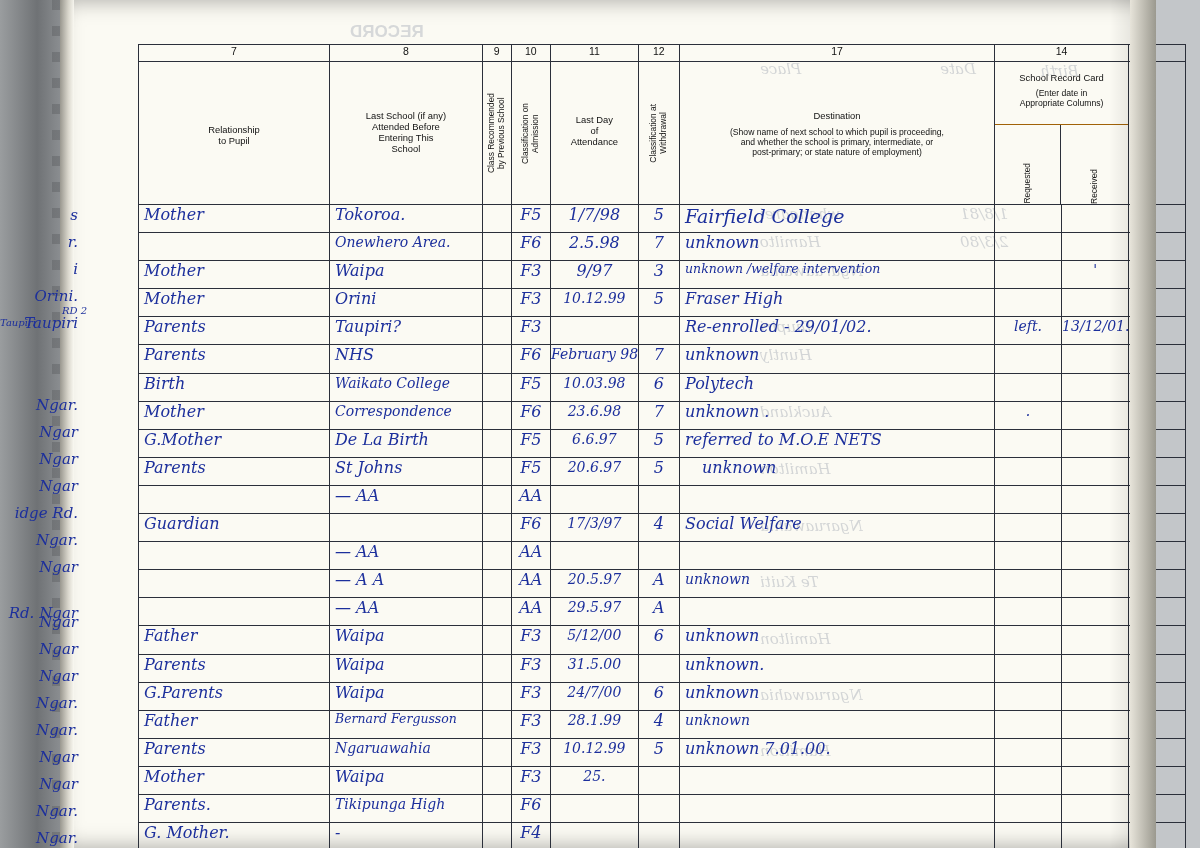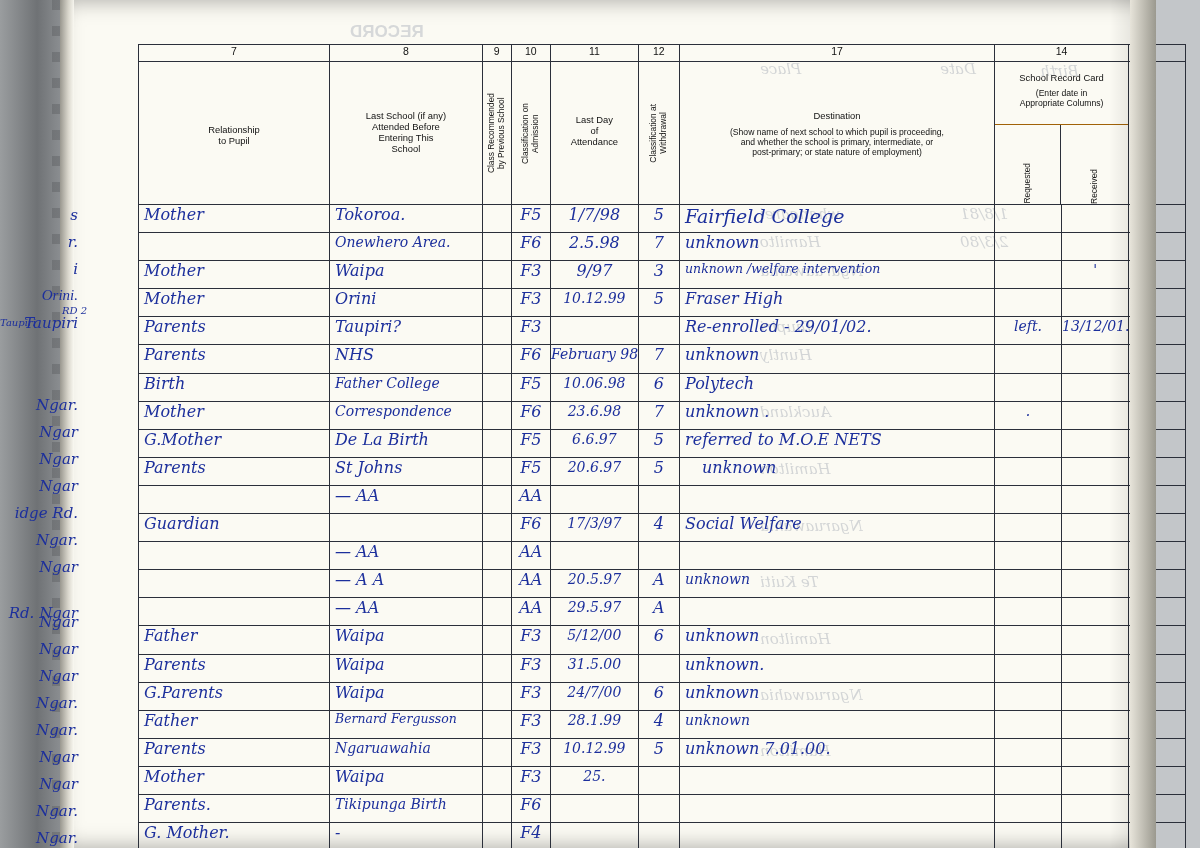--- a/index.html
+++ b/index.html
@@ -423,30 +423,30 @@
                 <span class="hw c sm"></span>
               </td>
               <td></td>
             </tr>
 
           <tr class="datarow">
               <td>
                 <span class="hw">Birth</span>
               </td>
               <td>
-                <span class="hw sm">Father College</span>
+                <span class="hw sm">Waikato College</span>
               </td>
               <td>
                 <span class="hw c"></span>
               </td>
               <td>
                 <span class="hw c">F5</span>
               </td>
               <td>
-                <span class="hw c sm">10.06.98</span>
+                <span class="hw c sm">10.03.98</span>
               </td>
               <td>
                 <span class="hw c">6</span>
               </td>
               <td>
                 <span class="hw">Polytech</span>
               </td>
               <td>
                 <span class="hw c sm"></span>
               </td>
@@ -888,21 +888,21 @@
                 <span class="hw c sm"></span>
               </td>
               <td></td>
             </tr>
 
           <tr class="datarow">
               <td>
                 <span class="hw">Parents.</span>
               </td>
               <td>
-                <span class="hw sm">Tikipunga Birth</span>
+                <span class="hw sm">Tikipunga High</span>
               </td>
               <td>
                 <span class="hw c"></span>
               </td>
               <td>
                 <span class="hw c">F6</span>
               </td>
               <td>
                 <span class="hw c sm"></span>
               </td>
@@ -956,21 +956,21 @@
       </table>
     </div>
 
     <div class="page-curl"></div>
   </div>
 
   <div id="stubs">
       <div class="stub" style="top: 206px;">s</div>
       <div class="stub" style="top: 233.1px;">r.</div>
       <div class="stub" style="top: 260.2px;">i</div>
-      <div class="stub" style="top: 287.3px; font-family: Liberation Serif, serif;">Orini.</div>
+      <div class="stub" style="top: 287.3px;">Orini.</div>
       <div class="stub" style="top: 314.4px;">Taupiri</div>
       <div class="stub" style="top: 395.7px;">Ngar.</div>
       <div class="stub" style="top: 422.8px;">Ngar</div>
       <div class="stub" style="top: 449.9px;">Ngar</div>
       <div class="stub" style="top: 477px;">Ngar</div>
       <div class="stub" style="top: 504.1px;">idge Rd.</div>
       <div class="stub" style="top: 531.2px;">Ngar.</div>
       <div class="stub" style="top: 558.3px;">Ngar</div>
       <div class="stub" style="top: 604px;">Rd. Ngar</div>
       <div class="stub" style="top: 612.5px;">Ngar</div>

